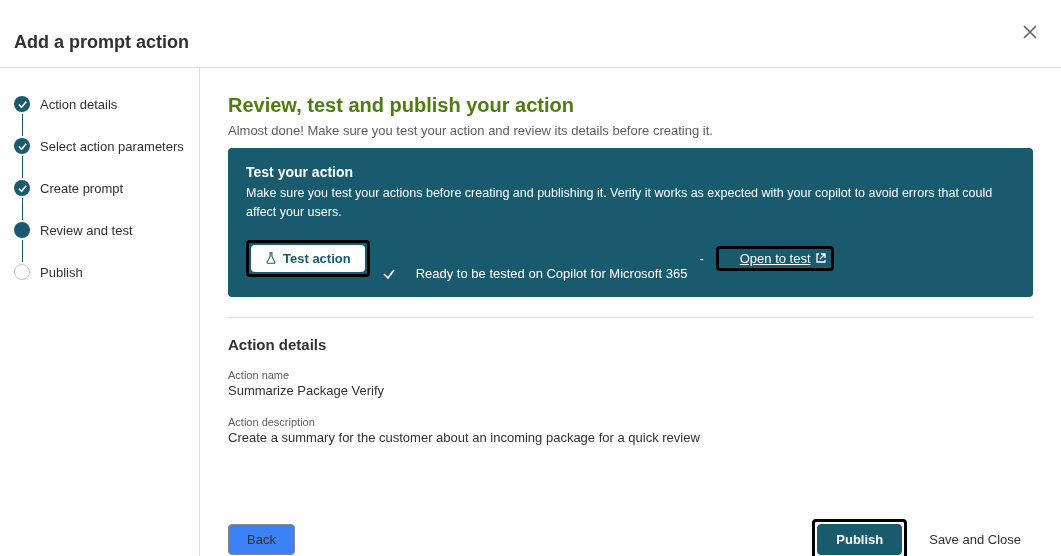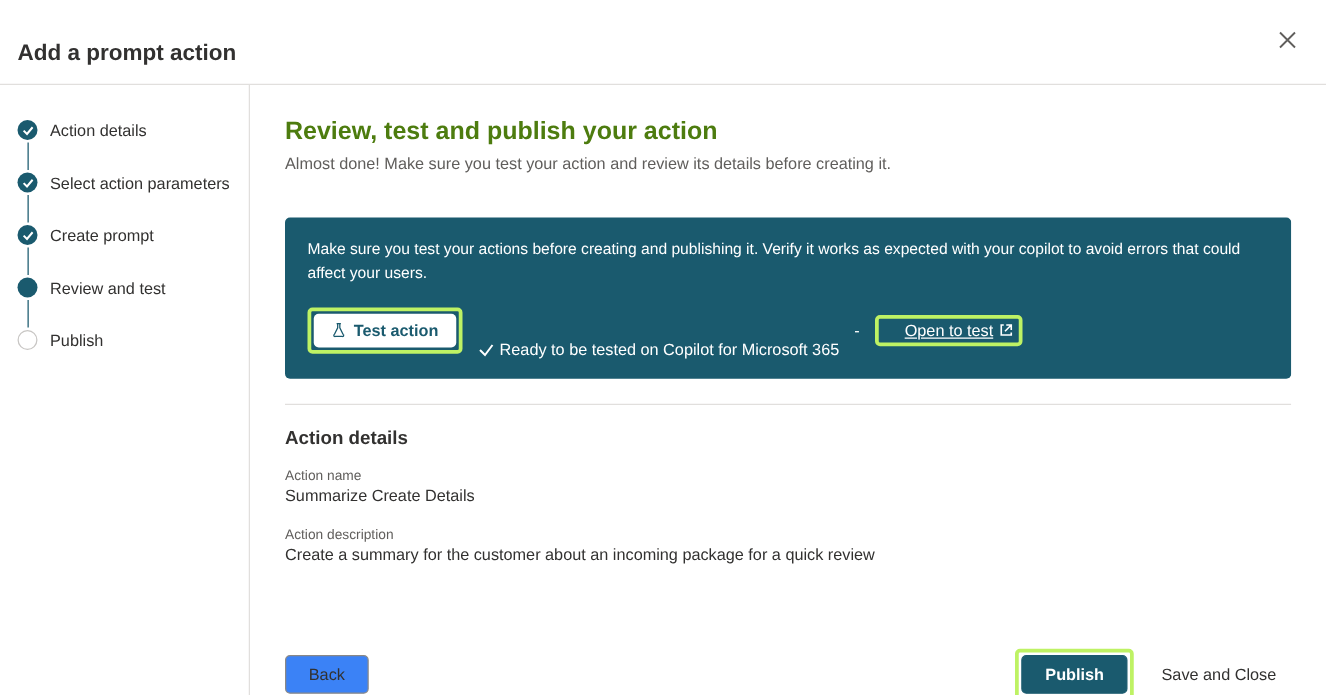--- a/index.html
+++ b/index.html
@@ -97,21 +97,21 @@
   .main-content { flex: 1; overflow: auto; }
   .page-heading {
     font-size: 20px;
     font-weight: 600;
     margin-bottom: 6px;
     color: #4d7c0f;
   }
   .page-sub {
     font-size: 13px;
     color: #605e5c;
-    margin-bottom: 36px;
+    margin-bottom: 10px;
   }
   .test-panel {
     background: #1a5a6e;
     color: #ffffff;
     border-radius: 4px;
     padding: 16px 18px 16px 18px;
     margin-bottom: 20px;
   }
   .test-panel-title {
     font-weight: 600;
@@ -138,34 +138,34 @@
     font-size: 13px;
     cursor: pointer;
     display: inline-flex;
     align-items: center;
     gap: 6px;
     font-weight: 600;
   }
   .ready-text {
     display: inline-flex;
     align-items: flex-end;
-    gap: 4px;
+    gap: 20px;
     margin-top: 30px;
   }
   .open-test-link {
     color: #ffffff;
     text-decoration: underline;
     cursor: pointer;
     display: inline-flex;
     align-items: center;
     gap: 4px;
     margin-left: 17px;
   }
   .highlight-box {
-    border: 3px solid #bef264;
+    border: 3px solid #000000;
     border-radius: 4px;
     padding: 2px;
     display: inline-flex;
     align-items: flex-start;
   }
   .hr {
     border: none;
     border-top: 1px solid #e1dfdd;
     margin-bottom: 18px;
   }
@@ -274,20 +274,21 @@
     </div>
 
   </div>
 
   <div class="main">
     <div class="main-content">
       <h1 class="page-heading">Review, test and publish your action</h1>
       <p class="page-sub">Almost done! Make sure you test your action and review its details before creating it.</p>
 
       <div class="test-panel">
+        <div class="test-panel-title">Test your action</div>
         <div class="test-panel-desc">Make sure you test your actions before creating and publishing it. Verify it works as expected with your copilot to avoid errors that could affect your users.</div>
         <div class="test-row">
           <span class="highlight-box">
             <button class="test-action-btn">
               <svg class="flask-svg" viewBox="0 0 14 14">
                   <path d="M5 1 h4 M6 1 v4 l-3 6 a1 1 0 0 0 1 2 h6 a1 1 0 0 0 1 -2 l-3 -6 v-4" stroke="#1a5a6e" stroke-width="1.2" fill="none"></path>
                 </svg>
               <span>Test action</span>
             </button>
           </span>
@@ -307,21 +308,21 @@
             </a>
           </span>
         </div>
       </div>
 
       <hr class="hr">
 
       <div class="details-heading">Action details</div>
 
       <div class="field-label">Action name</div>
-      <div class="field-value">Summarize Create Details</div>
+      <div class="field-value">Summarize Package Verify</div>
 
       <div class="field-label">Action description</div>
       <div class="field-value">Create a summary for the customer about an incoming package for a quick review</div>
     </div>
 
     <div class="footer">
       <button class="btn">Back</button>
       <div class="footer-right">
         <span class="highlight-box">
           <button class="btn btn-primary">Publish</button>

